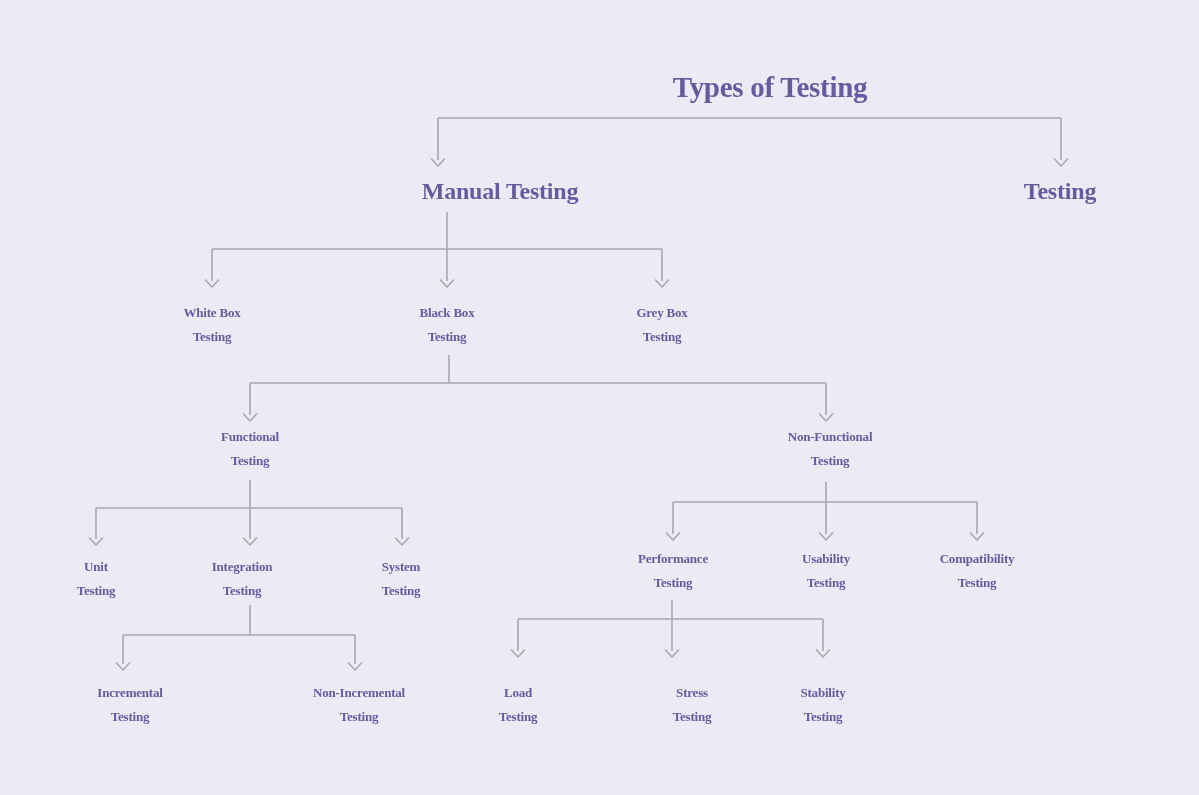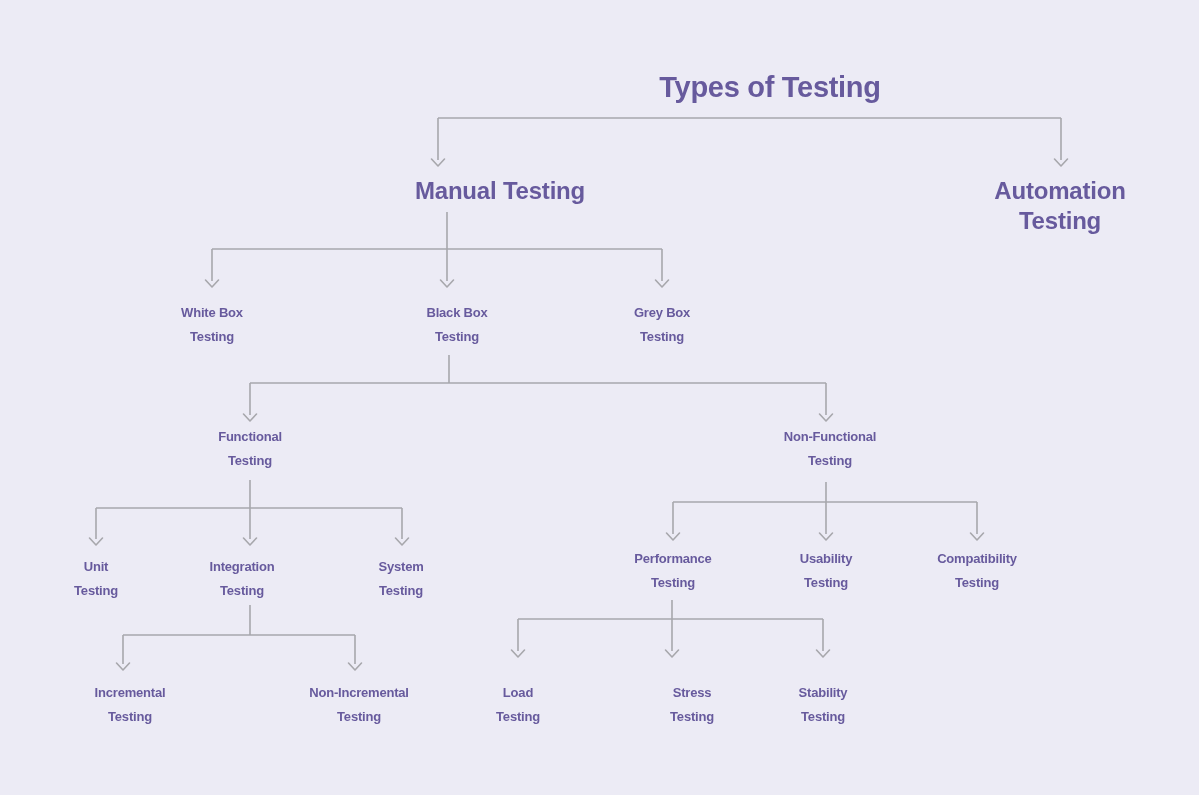--- a/index.html
+++ b/index.html
@@ -6,21 +6,21 @@
     margin: 0;
     padding: 0;
     background: #ecebf5;
   }
   #canvas {
     position: relative;
     width: 1199px;
     height: 791px;
     background: #ecebf5;
     overflow: hidden;
-    font-family: Liberation Sans, sans-serif;
+    font-family: Liberation Serif, serif;
   }
   #connector-layer {
     position: absolute;
     left: 0;
     top: 0;
     width: 1199px;
     height: 795px;
     overflow: visible;
   }
   .diagram-title {
@@ -102,28 +102,27 @@
       </g>
   </svg>
 
   <div class="diagram-title">Types of Testing</div>
 
   <div id="nodes-layer">
       <div class="node l1" style="left: 460px; top: 176px; margin-left: 40px;">
         <span class="node-line">Manual Testing</span>
       </div>
       <div class="node l1" style="left: 1060px; top: 176px;">
-        <span class="node-line">Automation</span>
         <span class="node-line">Testing</span>
       </div>
       <div class="node n" style="left: 212px; top: 301px;">
         <span class="node-line">White Box</span>
         <span class="node-line">Testing</span>
       </div>
-      <div class="node n" style="left: 447px; top: 301px; margin-left: 10px;">
+      <div class="node n" style="left: 447px; top: 301px;">
         <span class="node-line">Black Box</span>
         <span class="node-line">Testing</span>
       </div>
       <div class="node n" style="left: 662px; top: 301px;">
         <span class="node-line">Grey Box</span>
         <span class="node-line">Testing</span>
       </div>
       <div class="node n" style="left: 250px; top: 425px;">
         <span class="node-line">Functional</span>
         <span class="node-line">Testing</span>

